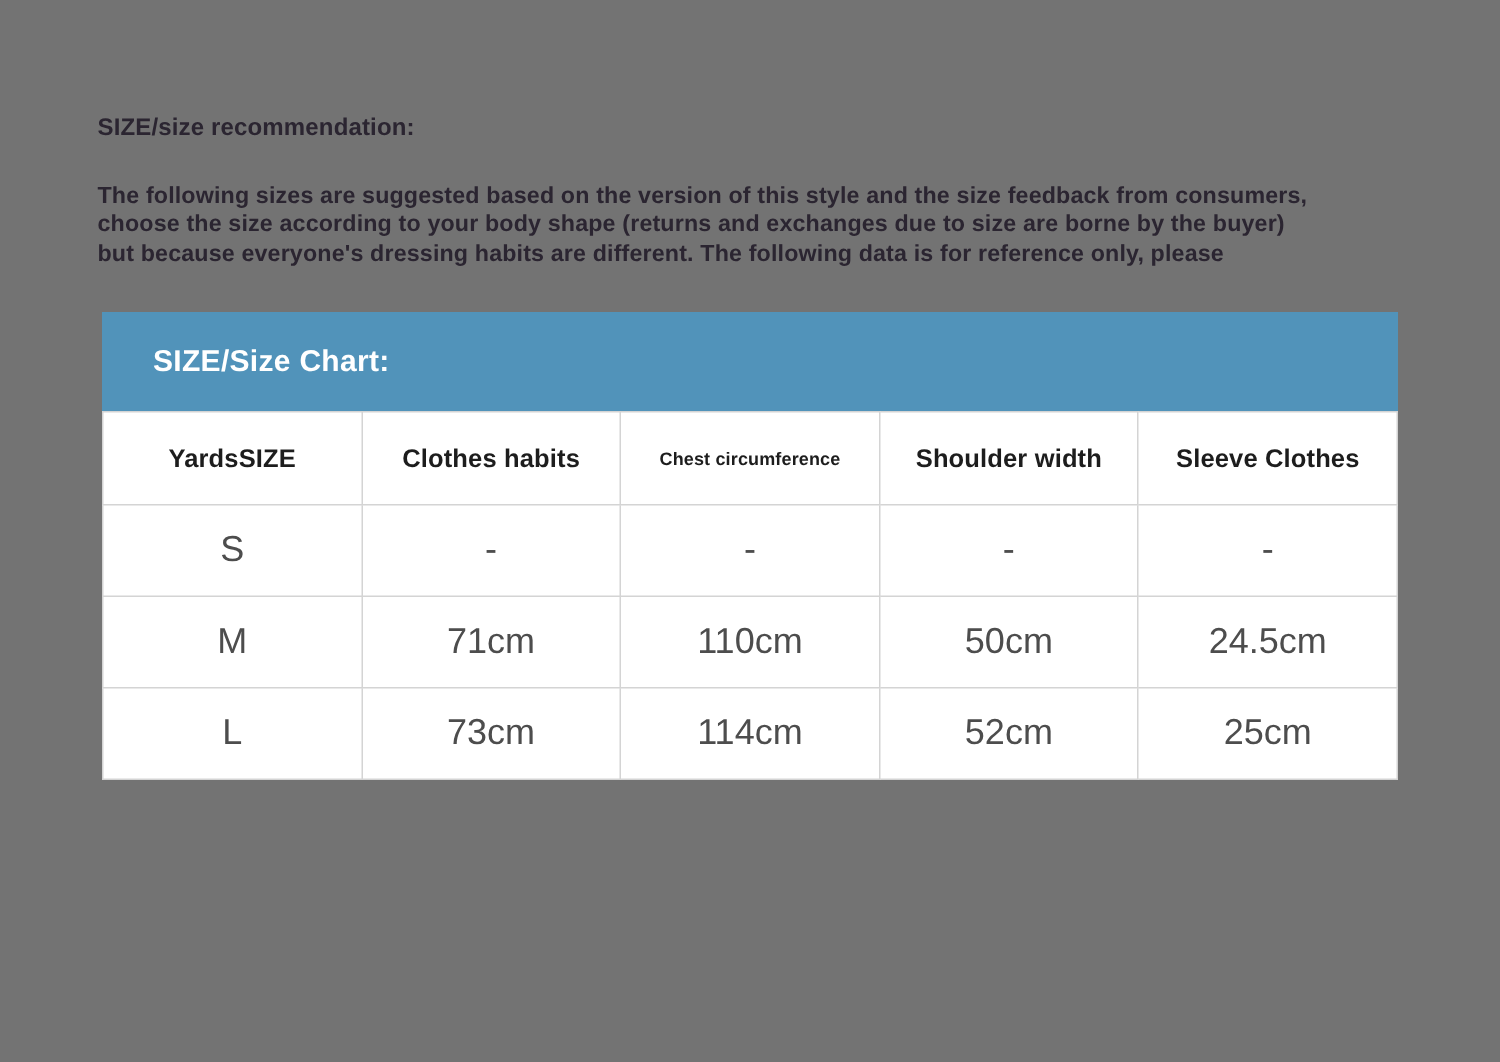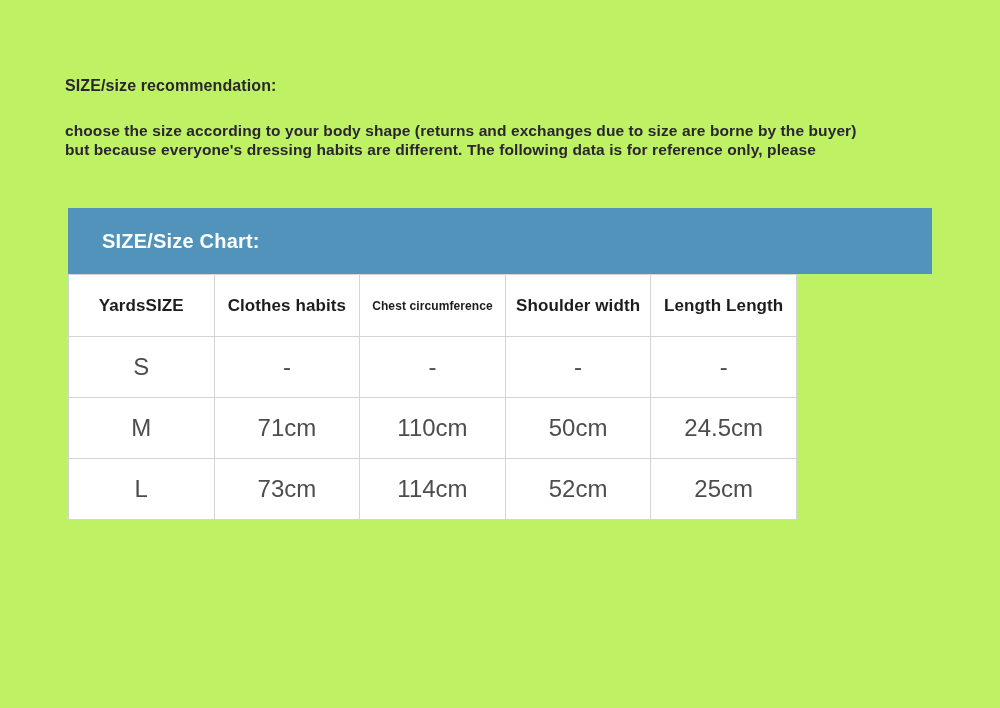--- a/index.html
+++ b/index.html
@@ -4,21 +4,21 @@
 <style>
   html, body {
     margin: 0;
     padding: 0;
     background: #ffffff;
   }
   .page {
     position: relative;
     width: 1000px;
     height: 708px;
-    background: #bef264;
+    background: #737373;
     font-family: "Liberation Sans", sans-serif;
     overflow: hidden;
   }
   .page-title {
     position: absolute;
     left: 65px;
     top: 77px;
     font-size: 16px;
     font-weight: bold;
     color: #2b2531;
@@ -50,21 +50,21 @@
   .chart-header-label {
     color: #ffffff;
     font-size: 20px;
     font-weight: bold;
     letter-spacing: 0.2px;
   }
   table.size-table {
     position: absolute;
     left: 68px;
     top: 274px;
-    width: 729px;
+    width: 864px;
     border-collapse: collapse;
     table-layout: fixed;
     background: #ffffff;
   }
   .size-table th,
   .size-table td {
     border: 1px solid #d4d4d4;
     text-align: center;
     vertical-align: middle;
     padding: 0;
@@ -87,36 +87,37 @@
   }
 </style>
 </head>
 <body>
 
 <div class="page">
 
   <div class="page-title">SIZE/size recommendation:</div>
 
   <div class="size-description">
+    <div>The following sizes are suggested based on the version of this style and the size feedback from consumers,</div>
     <div>choose the size according to your body shape (returns and exchanges due to size are borne by the buyer)</div>
     <div>but because everyone's dressing habits are different. The following data is for reference only, please</div>
   </div>
 
   <div class="chart-header">
     <span class="chart-header-label">SIZE/Size Chart:</span>
   </div>
 
   <table class="size-table">
     <thead>
       <tr>
         <th>YardsSIZE</th>
         <th>Clothes habits</th>
         <th class="small-header">Chest circumference</th>
         <th>Shoulder width</th>
-        <th>Length Length</th>
+        <th>Sleeve Clothes</th>
       </tr>
     </thead>
     <tbody>
       <tr>
         <td>S</td>
         <td>-</td>
         <td>-</td>
         <td>-</td>
         <td>-</td>
       </tr>

